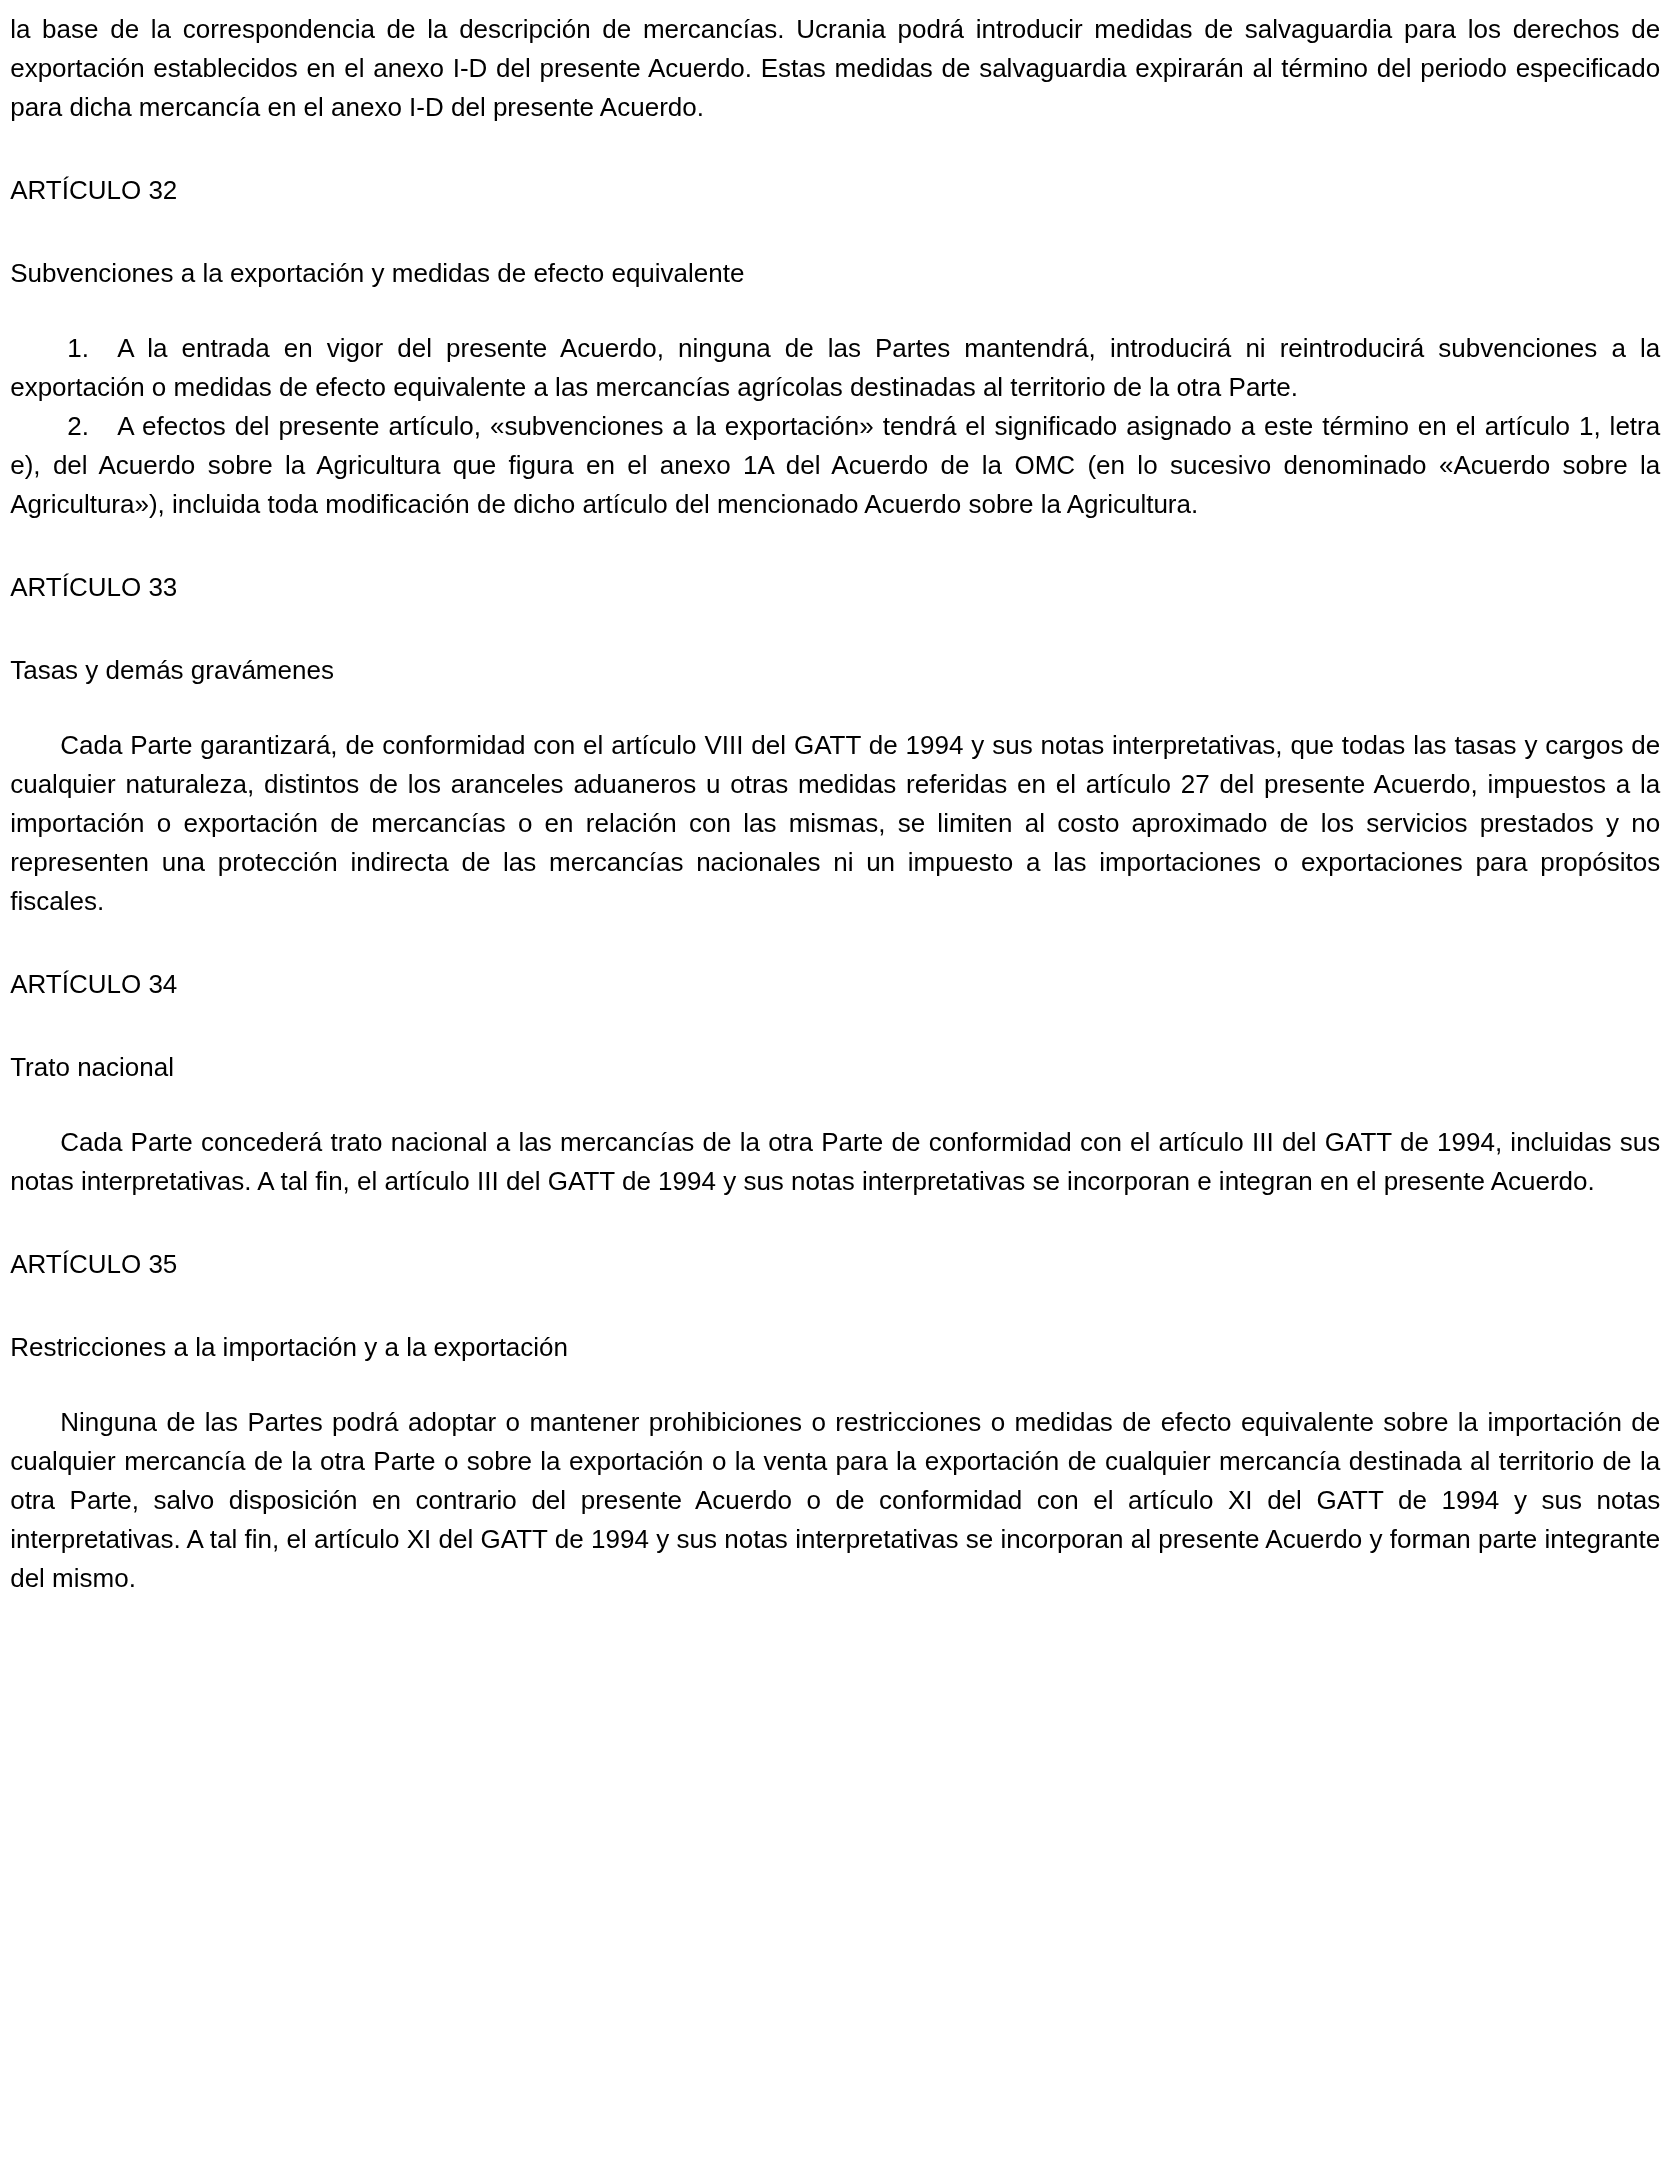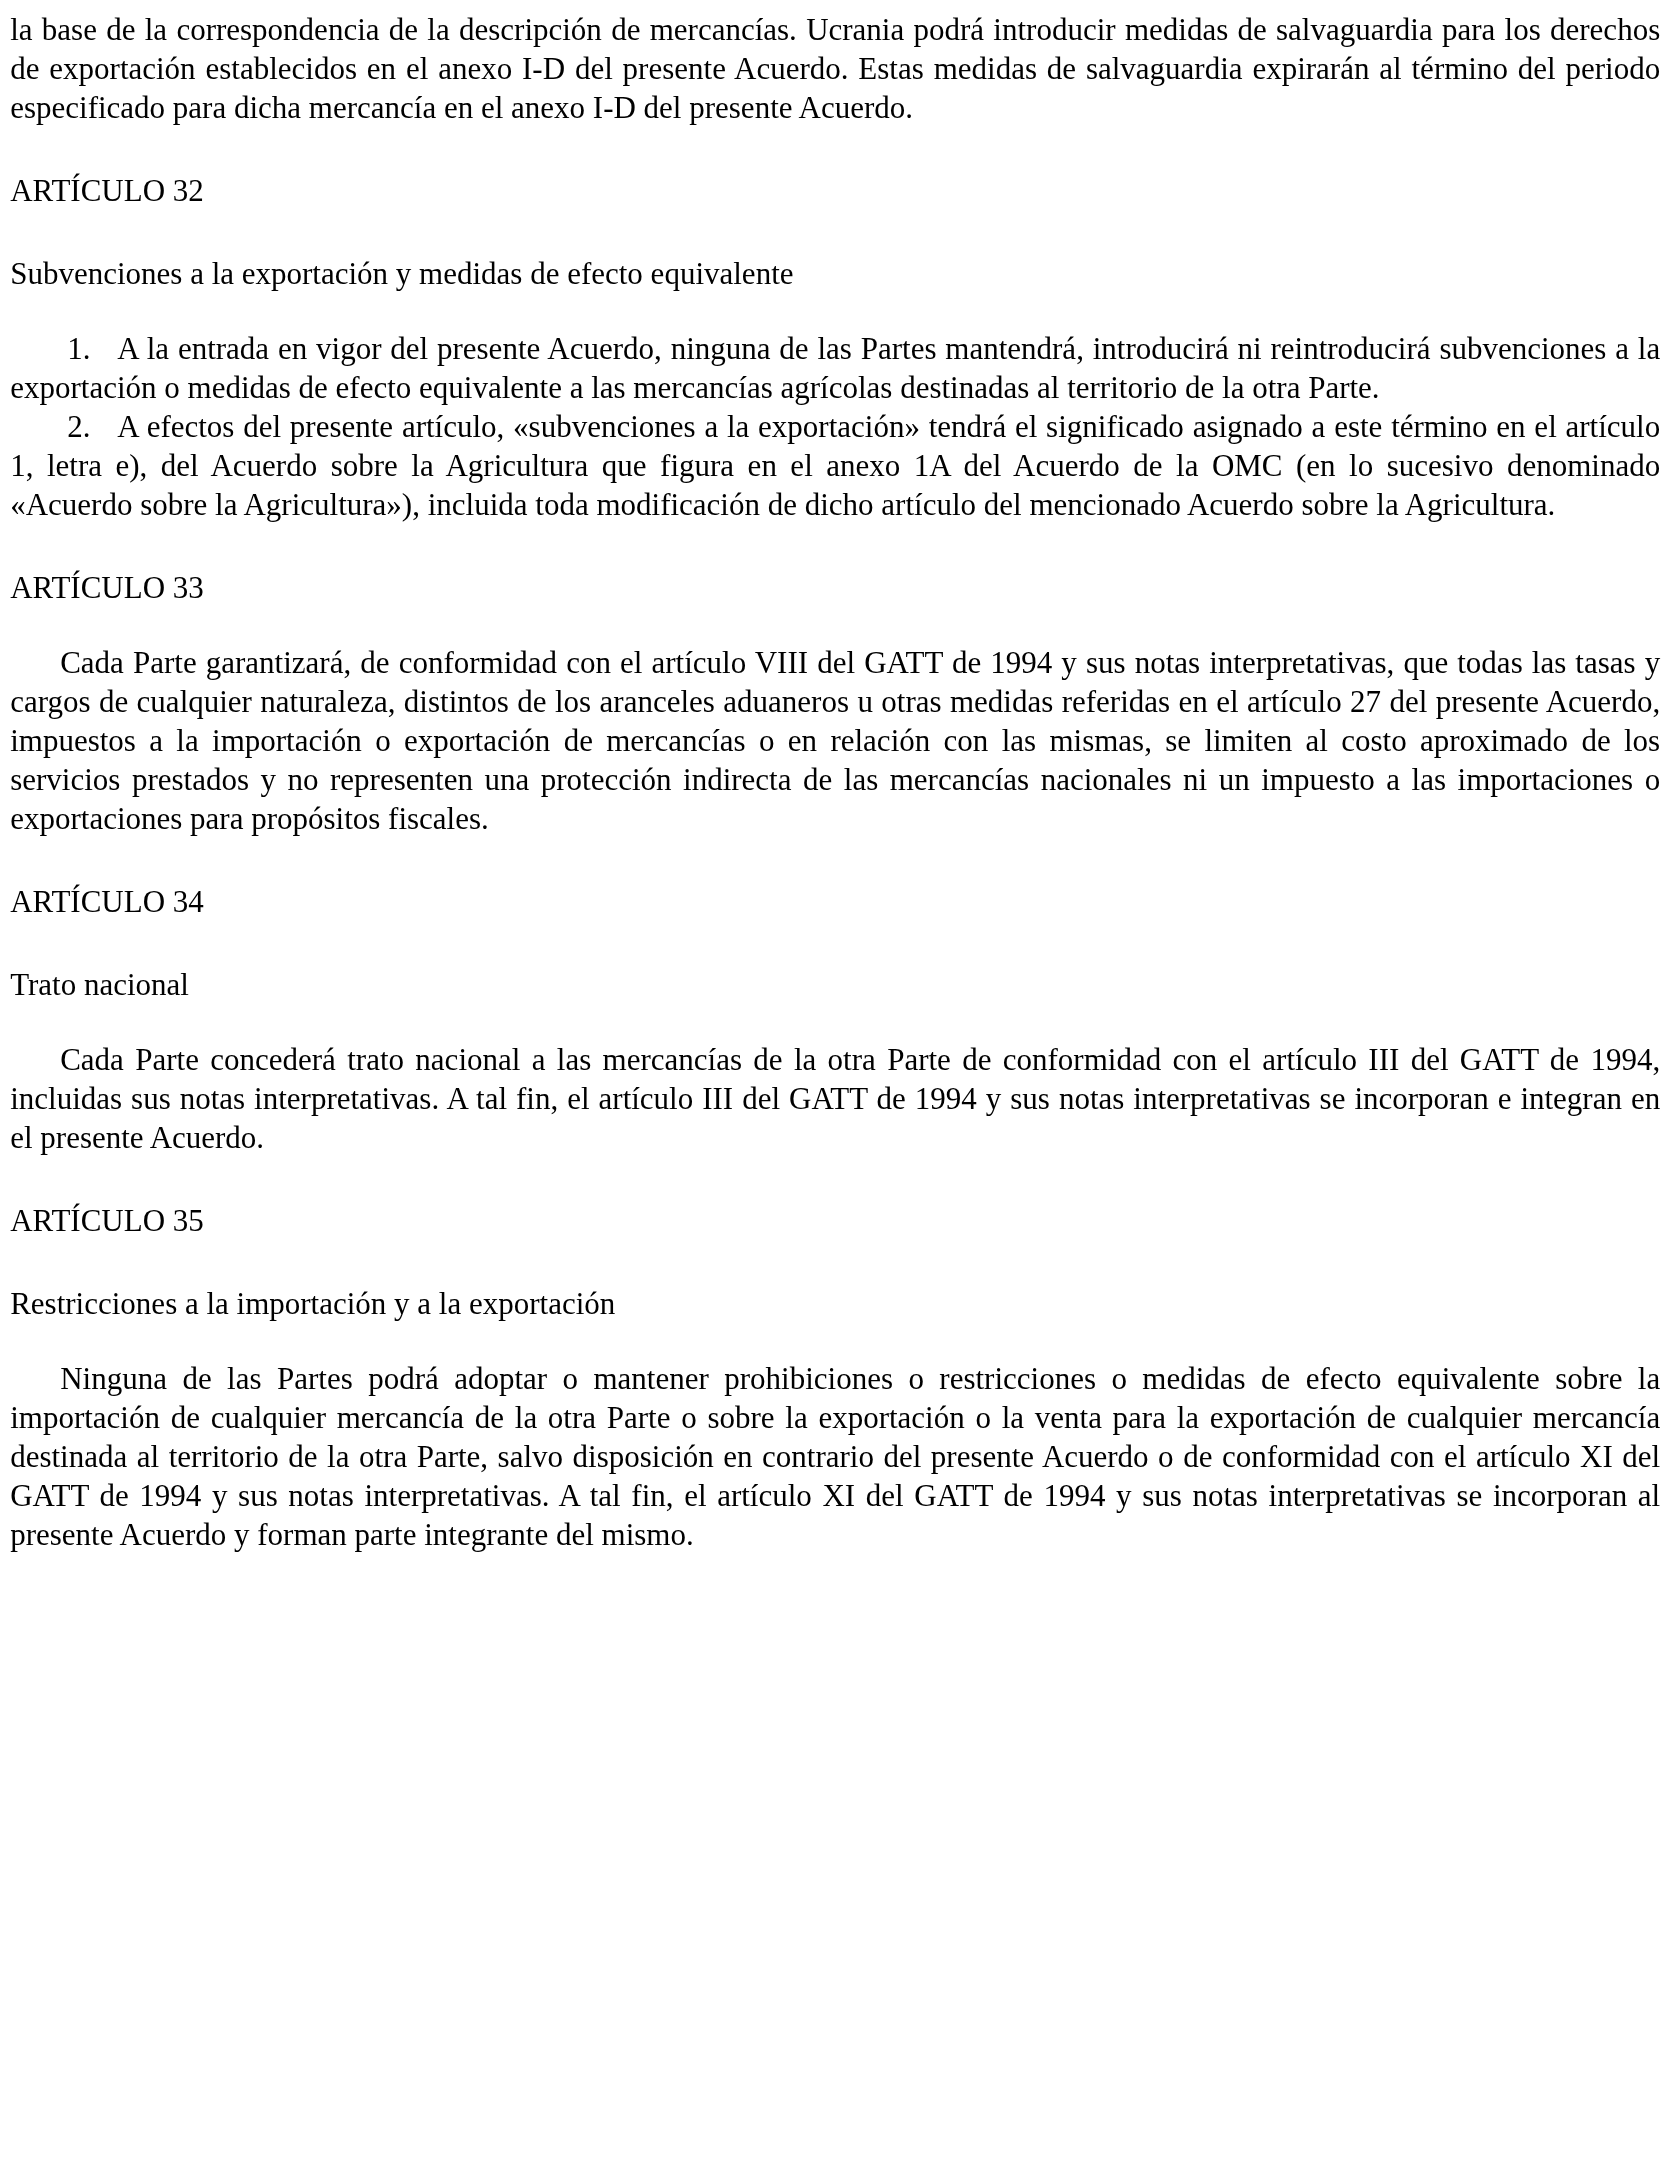--- a/index.html
+++ b/index.html
@@ -3,22 +3,22 @@
 <meta charset="utf-8">
 <style>
   * { box-sizing: border-box; }
   html, body { margin: 0; padding: 0; background: #ffffff; }
   .page {
     width: 1672px;
     min-height: 2183px;
     padding: 10.2px 11.8px 0 10.2px;
     background: #ffffff;
     color: #000000;
-    font-family: Liberation Serif, serif;
-    font-size: 31px;
+    font-family: Liberation Sans, sans-serif;
+    font-size: 26px;
     line-height: 39px;
   }
   .para {
     margin: 0;
     text-align: justify;
   }
   .fi   { text-indent: 50px; }      
   .fi-num { text-indent: 57px; }    
   .mt   { margin-top: 36px; }       
   .centered {
@@ -40,20 +40,21 @@
   <p class="centered">ARTÍCULO 32</p>
 
   <p class="centered">Subvenciones a la exportación y medidas de efecto equivalente</p>
 
   <p class="para fi-num mt"><span class="num">1.</span><span>A la entrada en vigor del presente Acuerdo, ninguna de las Partes mantendrá, introducirá ni reintroducirá subvenciones a la exportación o medidas de efecto equivalente a las mercancías agrícolas destinadas al territorio de la otra Parte.</span></p>
 
   <p class="para fi-num"><span class="num">2.</span><span>A efectos del presente artículo, «subvenciones a la exportación» tendrá el significado asignado a este término en el artículo 1, letra e), del Acuerdo sobre la Agricultura que figura en el anexo 1A del Acuerdo de la OMC (en lo sucesivo denominado «Acuerdo sobre la Agricultura»), incluida toda modificación de dicho artículo del mencionado Acuerdo sobre la Agricultura.</span></p>
 
   <p class="centered">ARTÍCULO 33</p>
 
+  <p class="centered">Tasas y demás gravámenes</p>
 
   <p class="para fi mt">Cada Parte garantizará, de conformidad con el artículo VIII del GATT de 1994 y sus notas interpretativas, que todas las tasas y cargos de cualquier naturaleza, distintos de los aranceles aduaneros u otras medidas referidas en el artículo 27 del presente Acuerdo, impuestos a la importación o exportación de mercancías o en relación con las mismas, se limiten al costo aproximado de los servicios prestados y no representen una protección indirecta de las mercancías nacionales ni un impuesto a las importaciones o exportaciones para propósitos fiscales.</p>
 
 
 
   <p class="centered">ARTÍCULO 34</p>
 
   <p class="centered">Trato nacional</p>
 
   <p class="para fi mt">Cada Parte concederá trato nacional a las mercancías de la otra Parte de conformidad con el artículo III del GATT de 1994, incluidas sus notas interpretativas. A tal fin, el artículo III del GATT de 1994 y sus notas interpretativas se incorporan e integran en el presente Acuerdo.</p>

